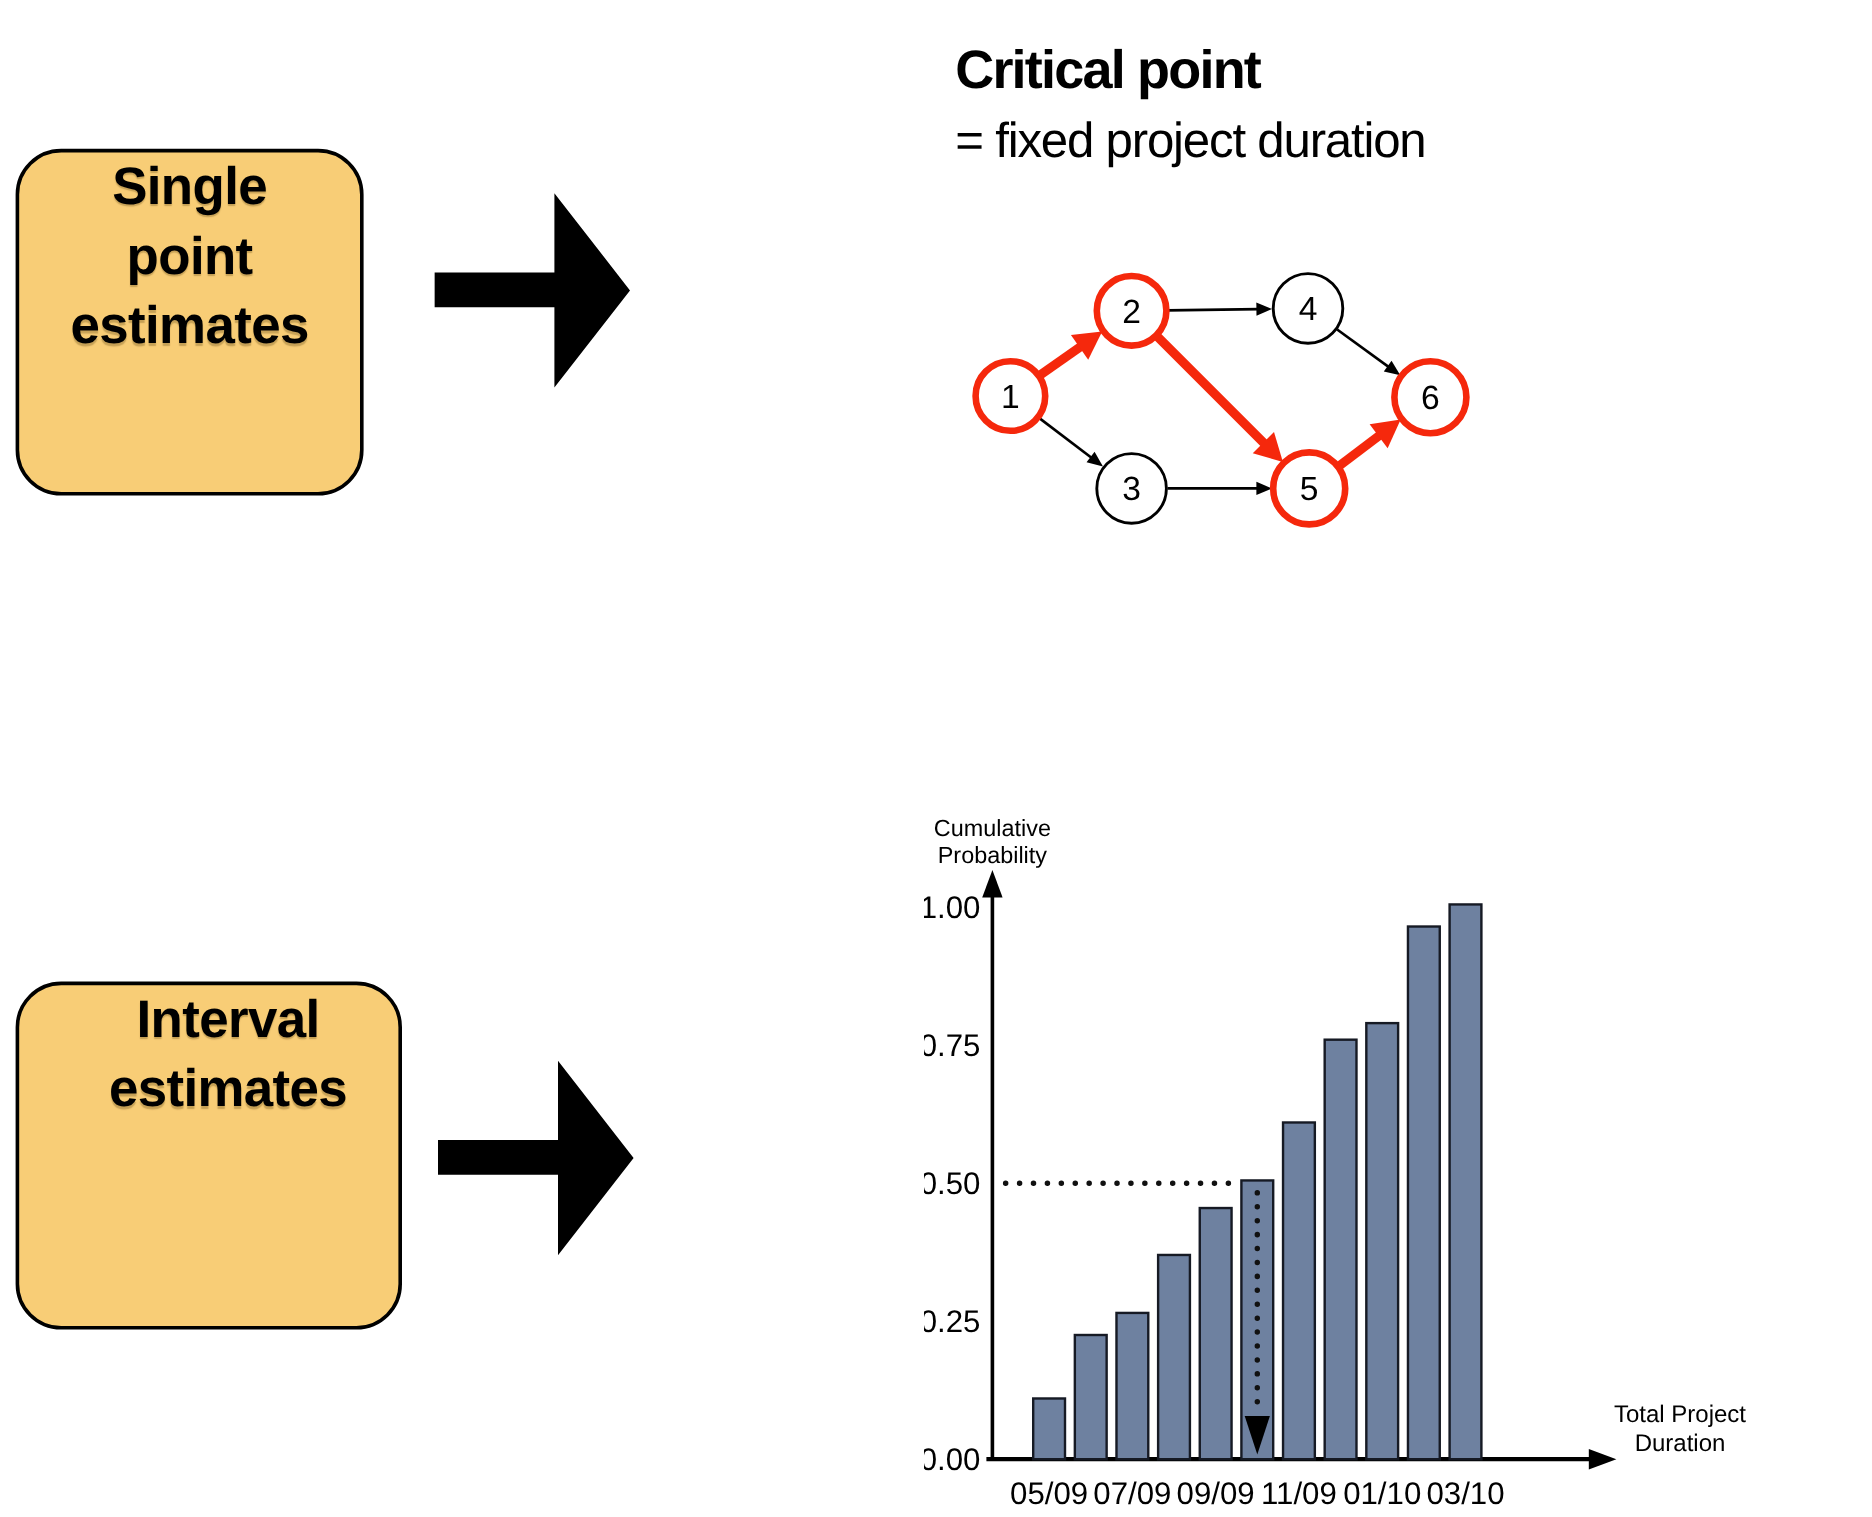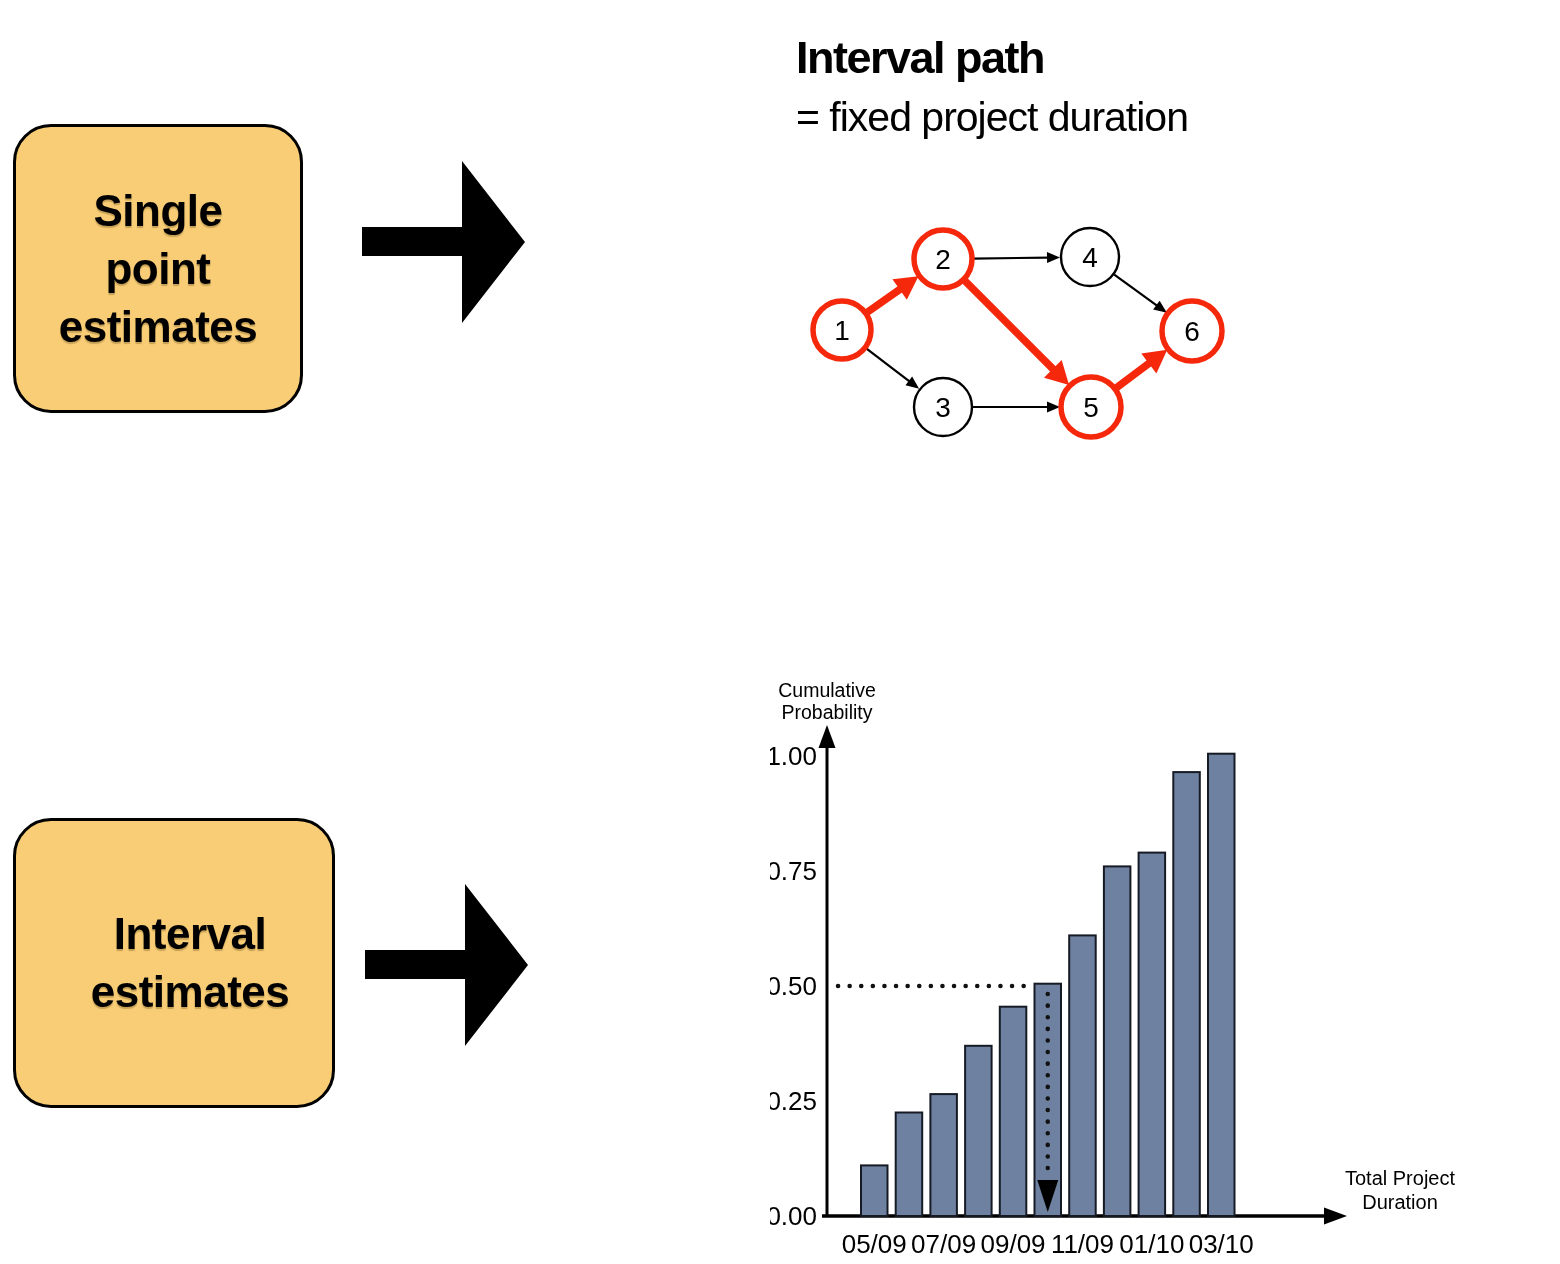--- a/index.html
+++ b/index.html
@@ -2,21 +2,21 @@
 <html><head>
 <meta charset="utf-8">
 <style>
   html,body{margin:0;padding:0;background:#fff;}
   .canvas{position:relative;width:1560px;height:1264px;background:#fff;overflow:hidden;
           font-family:"Liberation Sans",sans-serif;color:#000;}
   svg text{font-family:"Liberation Sans",sans-serif;}
   .pre{white-space:pre-line;}
 
   .ybox{position:absolute;background:var(--box-fill,#f8cd76);border:3px solid #000;
-        border-radius:38px;display:flex;align-items:center;justify-content:center;text-align:center;}
+        border-radius:38px;display:flex;align-items:flex-start;justify-content:center;text-align:center;}
   .box1{left:13px;top:124px;width:284px;height:283px;}
   .box2{left:13px;top:818px;width:284px;height:284px;padding-left:32px;}
   .ybox-label{font-size:44px;font-weight:bold;line-height:58px;letter-spacing:-0.5px;
               text-shadow:0 2px 1px rgba(70,45,0,0.28);}
 
   .arrow{position:absolute;}
   .arrow1{left:362px;top:160px;}
   .arrow2{left:365px;top:883px;}
 
   .title{position:absolute;left:796px;font-weight:bold;font-size:45px;letter-spacing:-1.5px;}
@@ -37,21 +37,21 @@
   <div class="ybox box1">
     <div class="ybox-label pre">Single
 point
 estimates</div>
   </div>
 
   <svg class="arrow arrow1" width="165" height="164" viewBox="0 0 165 164">
     <polygon points="0,67 100,67 100,1 163,82 100,163 100,96 0,96" fill="#000"></polygon>
   </svg>
 
-  <div class="title t1">Interval path</div>
+  <div class="title t1">Critical point</div>
   <div class="subtitle s1">= fixed project duration</div>
 
   <svg class="network" width="470" height="250" viewBox="0 0 470 250">
       <line x1="76.54266106819095" y1="117.74723825899449" x2="111.27747618407537" y2="93.32969495970937" stroke="#f5280c" stroke-width="7.5"></line>
       <polygon points="128.45733893180903,81.25276174100551 116.82994950494827,104.7059878541893 102.45264805411034,84.25377029736352" fill="#f5280c"></polygon>
       <line x1="75.85752814314706" y1="153.18841254477547" x2="120.39471153769902" y2="187.14250285547354" stroke="#000" stroke-width="2.2"></line>
       <polygon points="129.14247185685295,193.81158745522453 115.46966736161372,190.30382217873213 122.13875196136473,181.5560618595782" fill="#000"></polygon>
       <line x1="182.9972237645693" y1="63.5918745066045" x2="259.0037941884219" y2="62.55777150764052" stroke="#000" stroke-width="2.2"></line>
       <polygon points="270.0027762354307,62.4081254933955 257.0788022779065,68.08447089737126 256.92915626366147,57.085488850362516" fill="#000"></polygon>
       <line x1="174.21320343559643" y1="85.21320343559643" x2="264.2304473782995" y2="175.23044737829954" stroke="#f5280c" stroke-width="7.5"></line>

